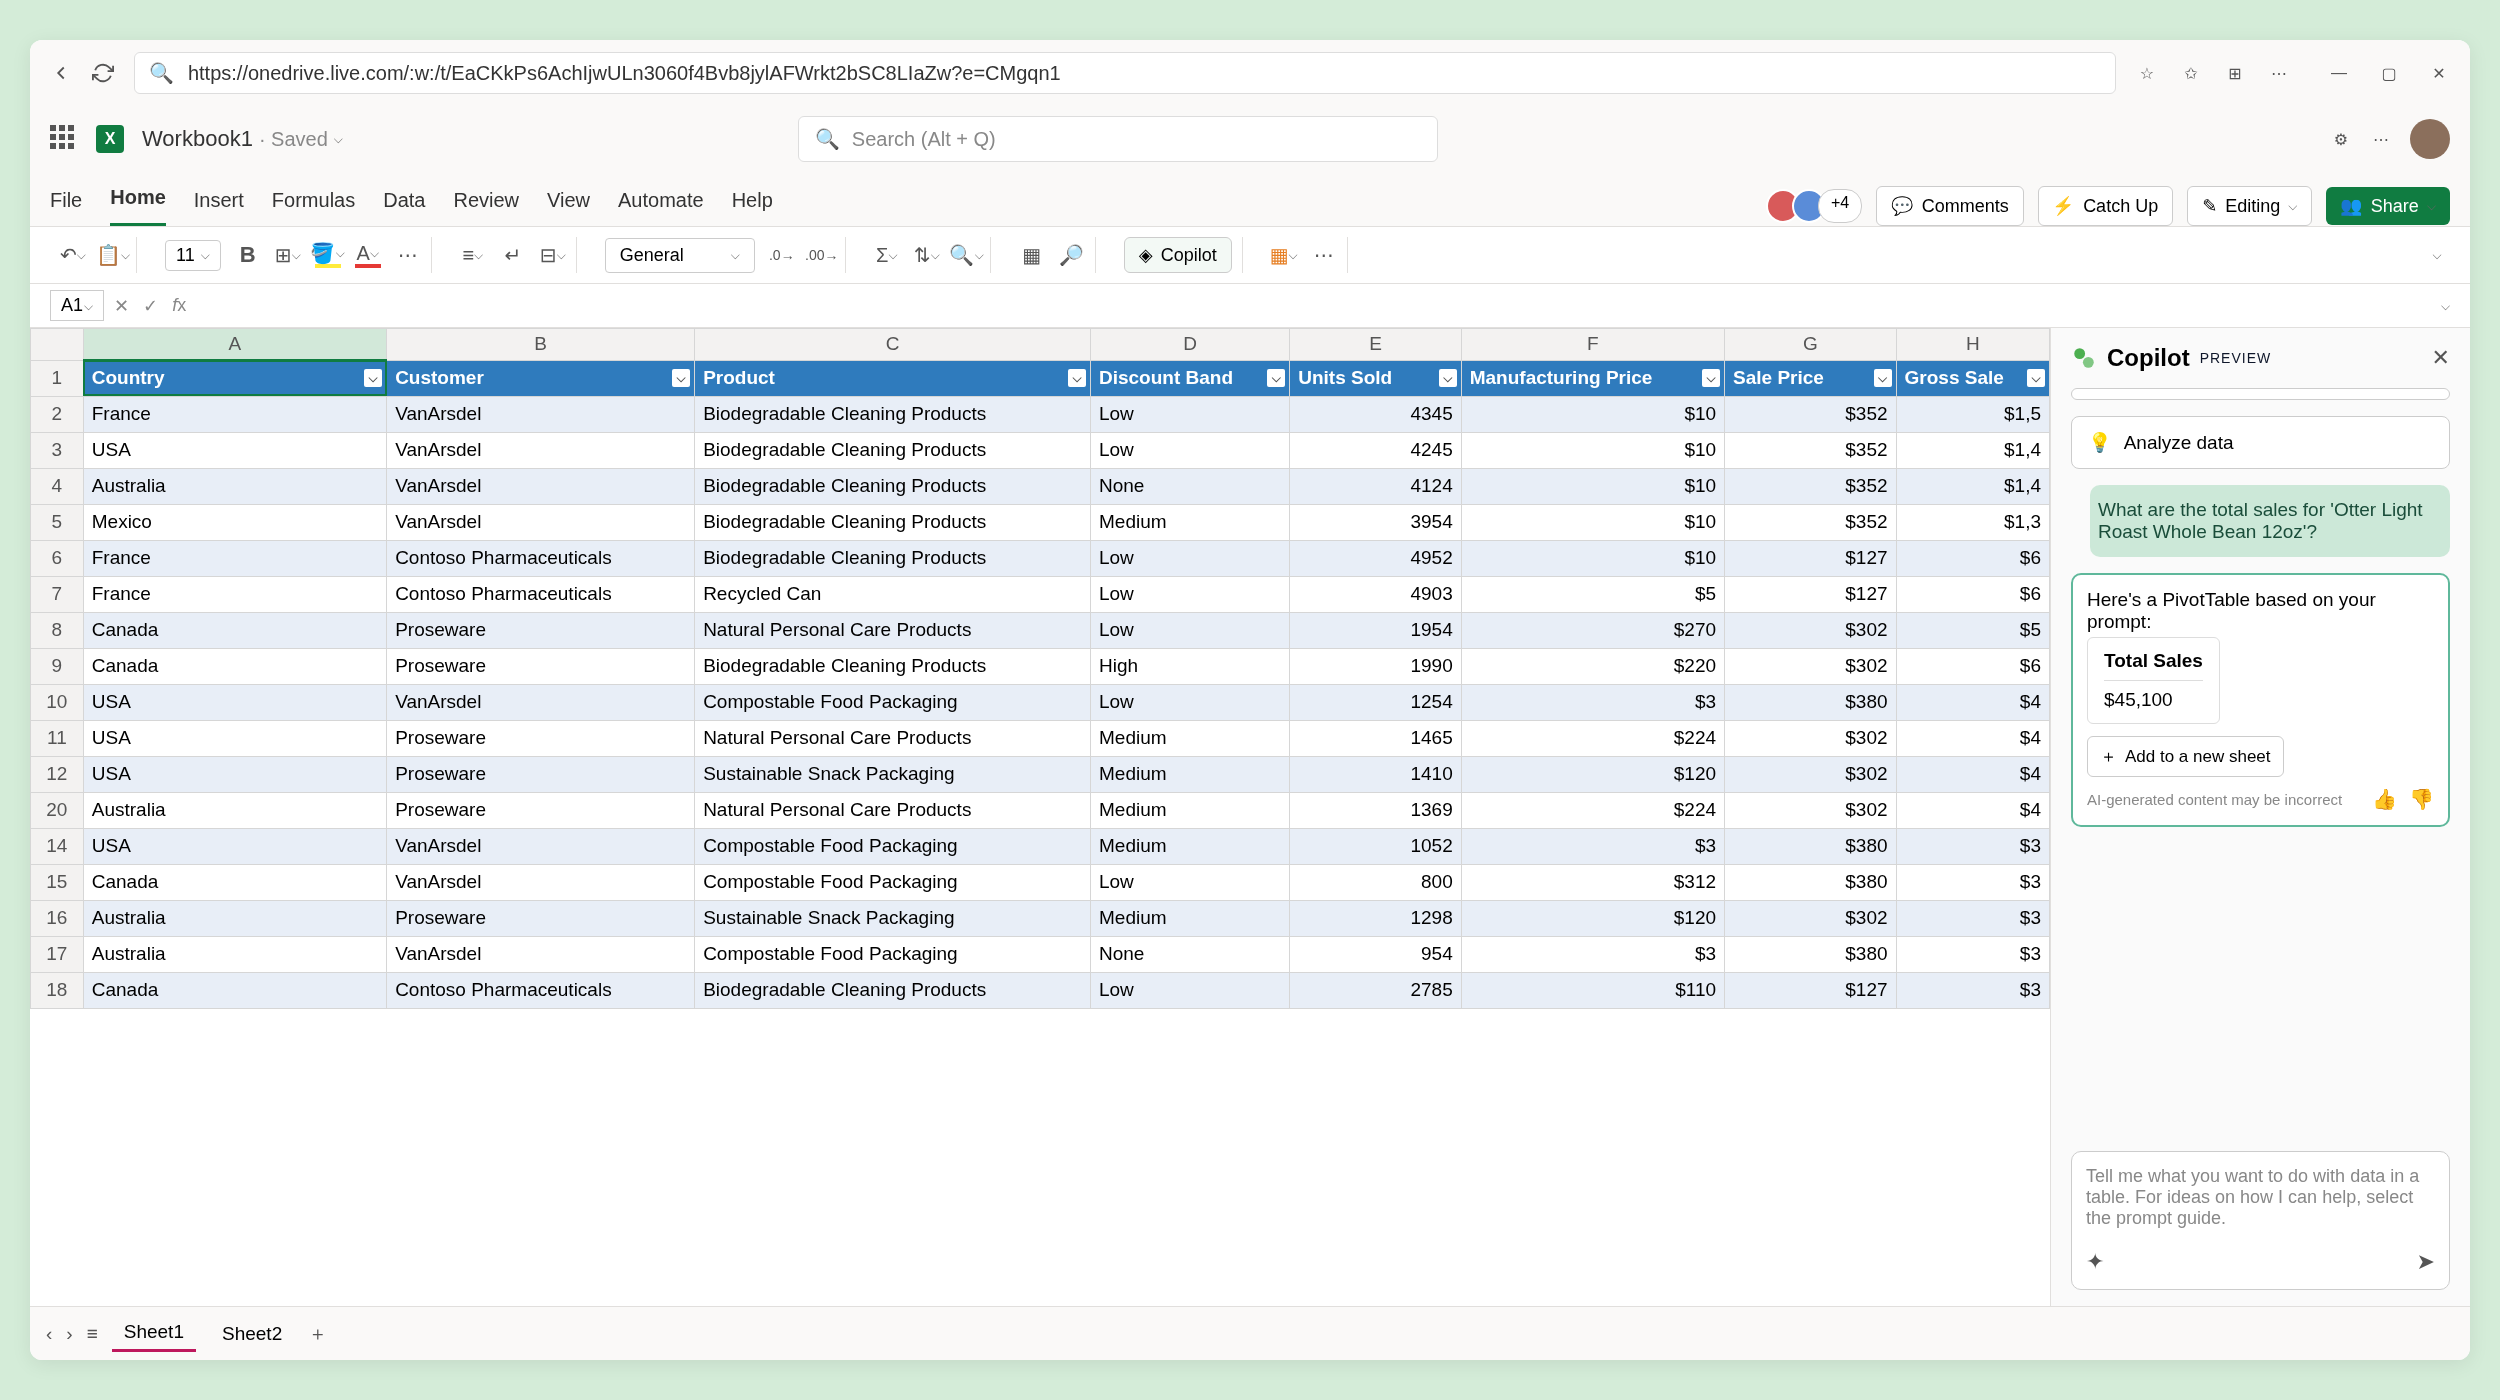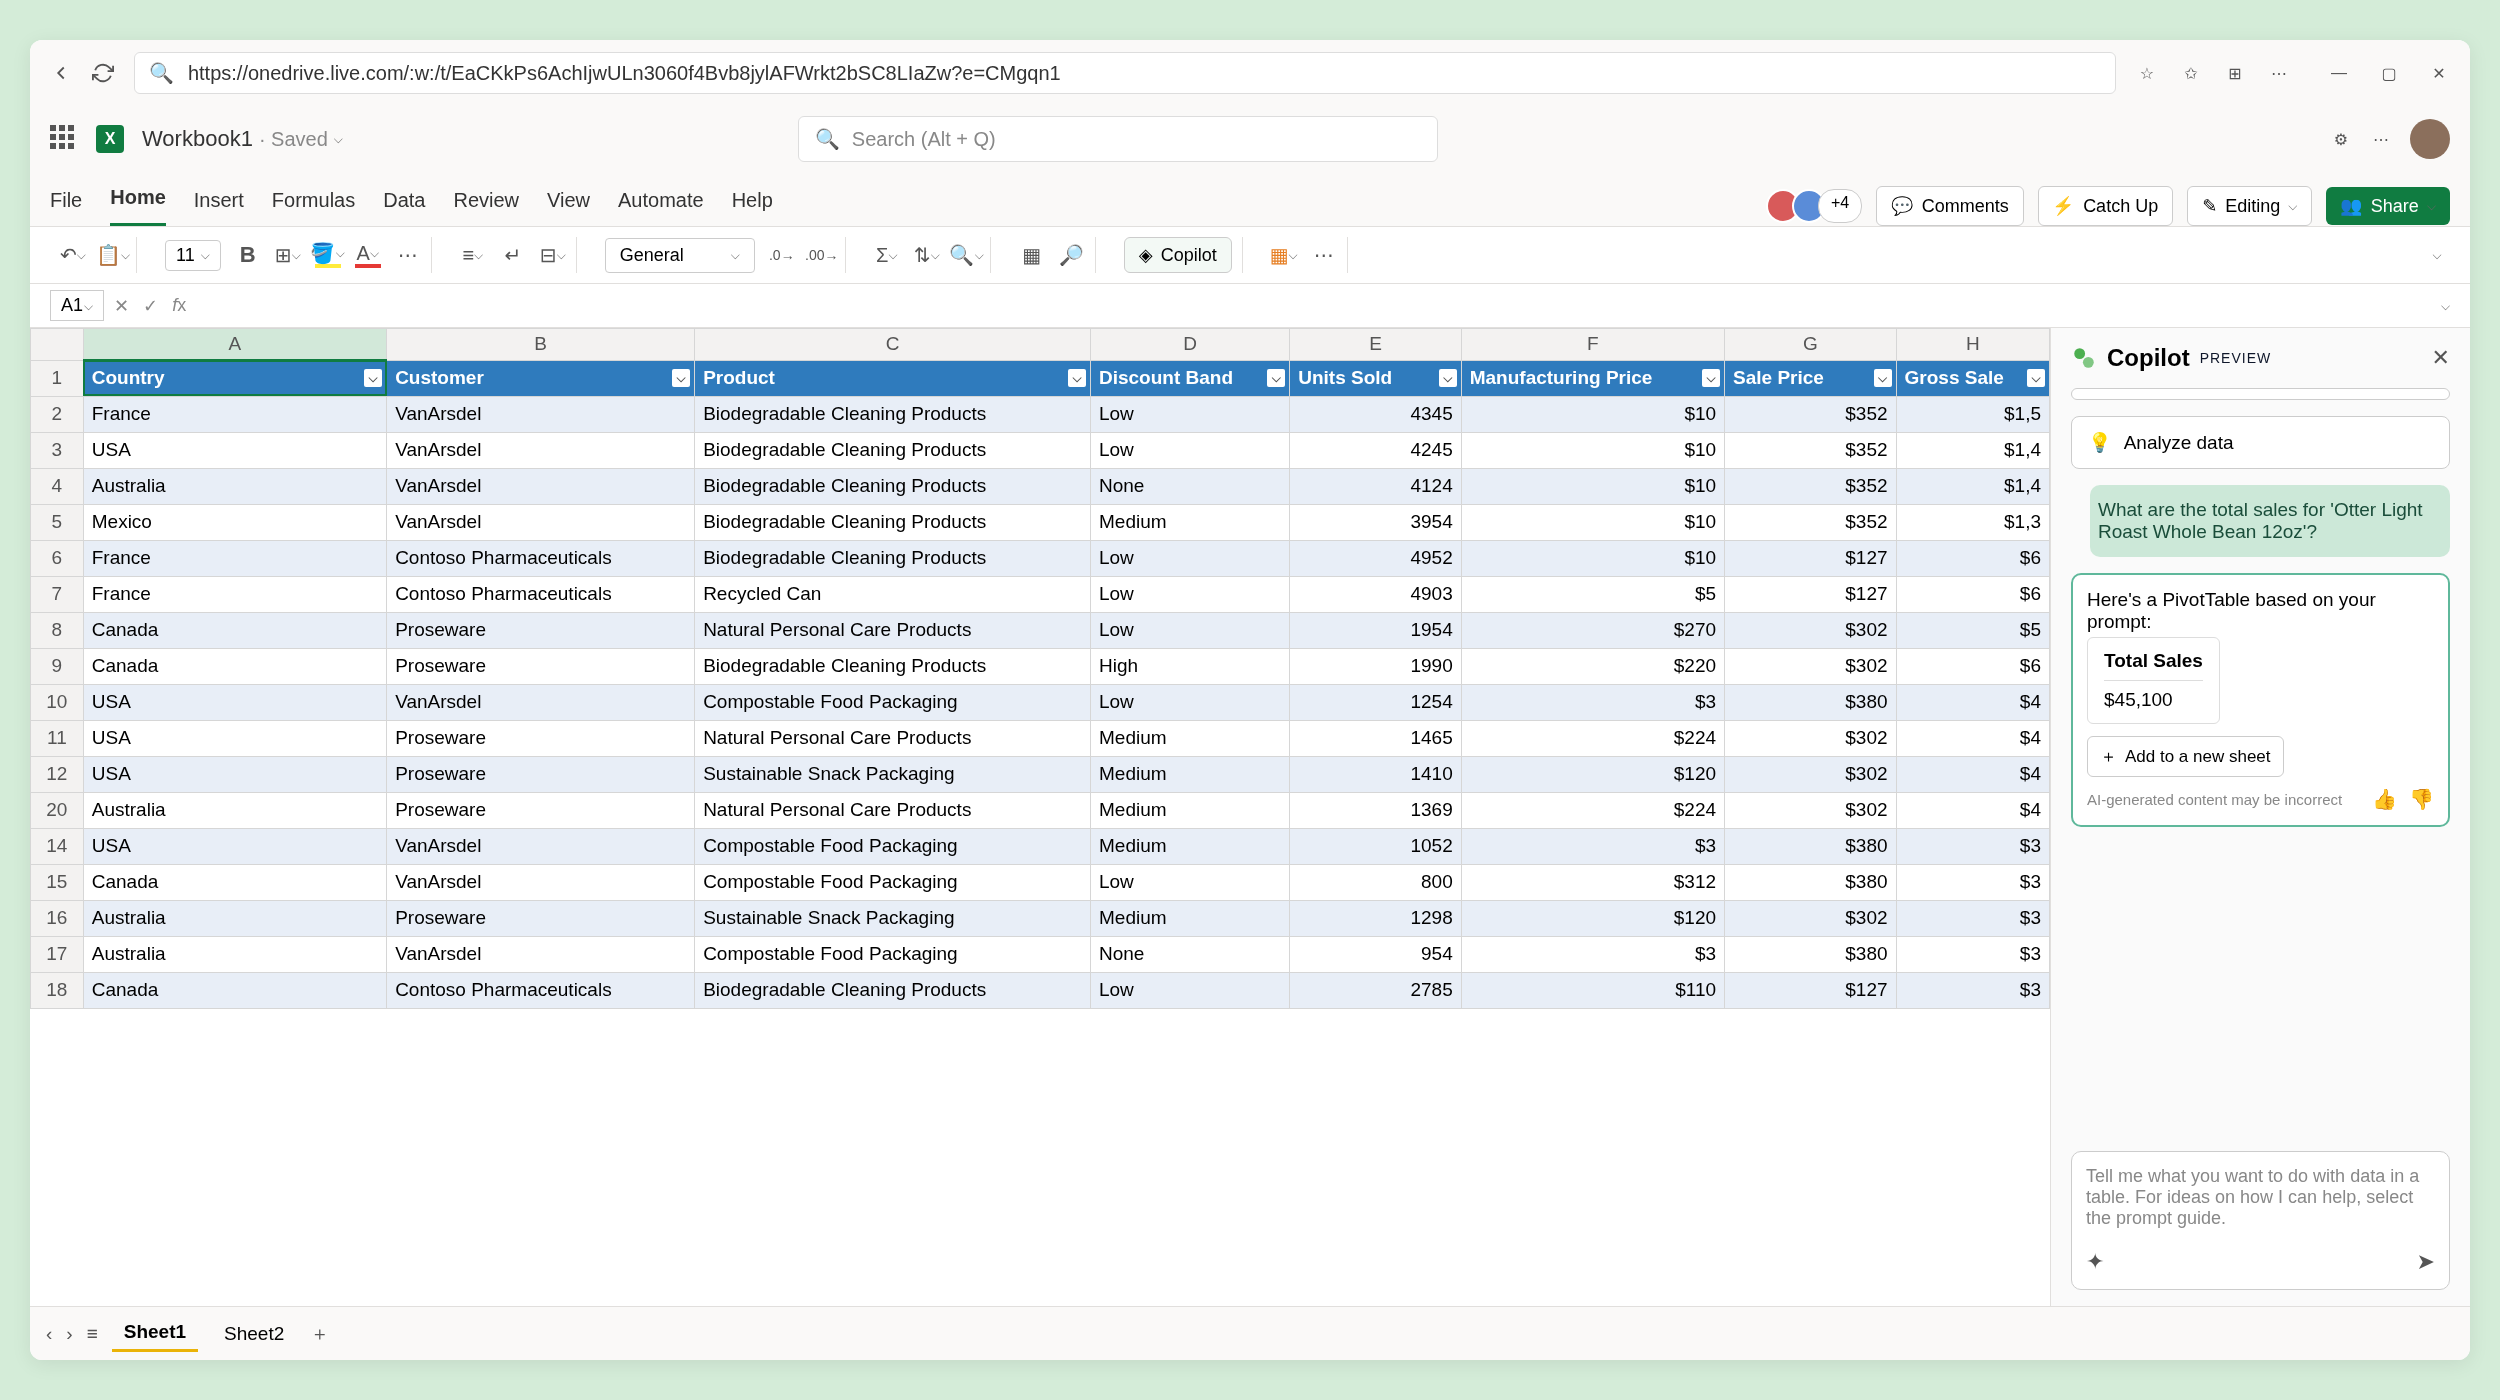--- a/index.html
+++ b/index.html
@@ -94,21 +94,21 @@
 .refresh-icon { font-size:20px; color:#555; cursor:pointer; }
 .prompt-box { border:1px solid #ccc; border-radius:10px; padding:14px; background:#fff; margin:0 20px 16px; }
 .prompt-placeholder { color:#888; font-size:18px; margin-bottom:20px; }
 .prompt-row { display:flex; justify-content:space-between; align-items:center; }
 .sparkle-icon, .send-icon { font-size:22px; color:#555; cursor:pointer; }
 
 
 .sheet-tabs { display:flex; align-items:center; padding:8px 16px; gap:14px; border-top:1px solid #e1dfdd; background:#faf9f8; font-size:19px; }
 .sheet-nav { color:#555; cursor:pointer; }
 .sheet-tab { padding:6px 12px; cursor:pointer; }
-.sheet-tab.active { border-bottom:3px solid #eab308; font-weight:700; }
+.sheet-tab.active { border-bottom:3px solid #be185d; font-weight:400; }
 
 .chev { font-size:12px; color:#666; }
 svg { width:100%; height:100%; }
 </style>
 </head>
 <body>
 
 <div class="window">
 
   <div class="browser-bar">

